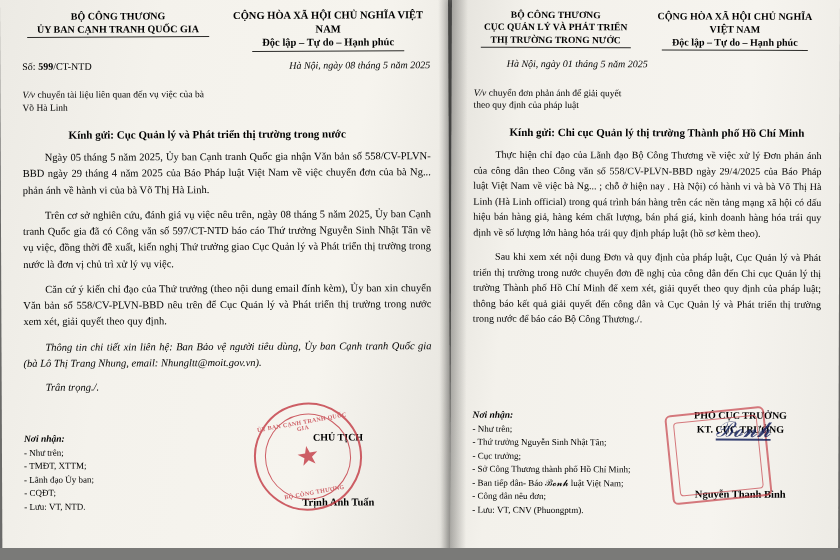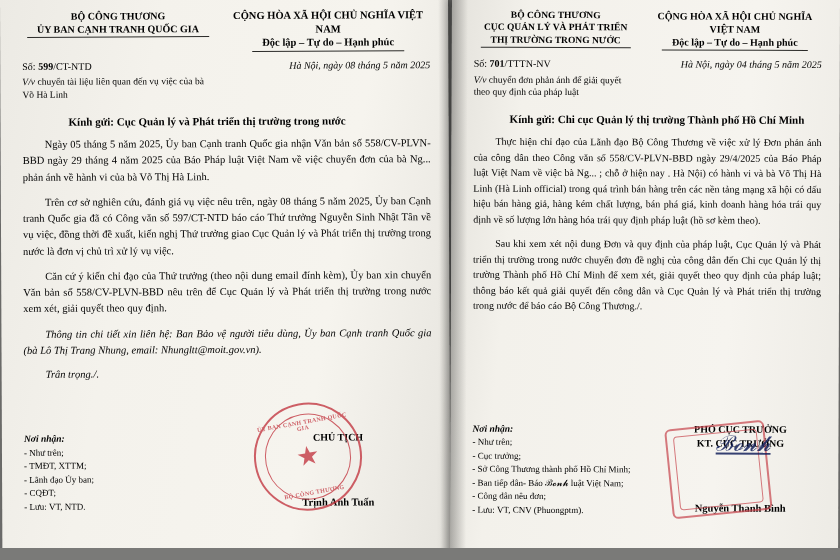--- a/index.html
+++ b/index.html
@@ -86,21 +86,21 @@
     font-size: 10px;
     line-height: 1.45;
   }
   .meta-row { display: flex; justify-content: space-between; }
   .meta-left { width: 47%; }
   .meta-right { width: 50%; text-align: right; font-style: italic; }
   .vv {
     font-size: 9.5px;
     line-height: 1.35;
     width: 47%;
-    margin-top: 2px;
+    margin-top: 15px;
   }
   
   .kg {
     margin-top: 14px;
     font-size: 11px;
     font-weight: bold;
     padding-left: 46px;
   }
   .kg-r { padding-left: 36px; }
   p.para {
@@ -275,41 +275,38 @@
           <div class="b t9"><span class="u-line">THỊ TRƯỜNG TRONG NƯỚC</span></div>
         </div>
         <div class="hdr-col hdr-right">
           <div class="b t10">CỘNG HÒA XÃ HỘI CHỦ NGHĨA VIỆT NAM</div>
           <div class="b t10"><span class="u-line">Độc lập – Tự do – Hạnh phúc</span></div>
         </div>
       </div>
 
       <div class="sub-meta">
         <div class="meta-row">
-          <div class="meta-left">
-            <span>Số:</span>
-            <span class="b">701</span><span>/TTTN-NV</span>
-          </div>
-          <div class="meta-right">Hà Nội, ngày 04 tháng  5 năm 2025</div>
+          <div class="meta-right">Hà Nội, ngày 01 tháng  5 năm 2025</div>
         </div>
         <div class="vv">
           <span class="ital">V/v</span>
           <span>chuyển đơn phản ánh để giải quyết theo quy định của pháp luật</span>
         </div>
       </div>
 
       <div class="kg kg-r">Kính gửi: Chi cục Quản lý thị trường Thành phố Hồ Chí Minh</div>
 
       <p class="para">Thực hiện chỉ đạo của Lãnh đạo Bộ Công Thương về việc xử lý Đơn phản ánh của công dân theo Công văn số 558/CV-PLVN-BBD ngày 29/4/2025 của Báo Pháp luật Việt Nam về việc bà Ng...                          ; chỗ ở hiện nay                                      . Hà Nội) có hành vi và bà Võ Thị Hà Linh (Hà Linh official) trong quá trình bán hàng trên các nền tảng mạng xã hội có dấu hiệu bán hàng giả, hàng kém chất lượng, bán phá giá, kinh doanh hàng hóa trái quy định về số lượng lớn hàng hóa trái quy định pháp luật (hồ sơ kèm theo).</p>
       <p class="para">Sau khi xem xét nội dung Đơn và quy định của pháp luật, Cục Quản lý và Phát triển thị trường trong nước chuyển đơn đề nghị của công dân đến Chi cục Quản lý thị trường Thành phố Hồ Chí Minh để xem xét, giải quyết theo quy định của pháp luật; thông báo kết quả giải quyết đến công dân và Cục Quản lý và Phát triển thị trường trong nước để báo cáo Bộ Công Thương./.</p>
 
       <div class="foot foot-r">
         <div class="noi-nhan">
           <div class="ttl">Nơi nhận:</div>
           <div>- Như trên;</div>
+          <div>- Thứ trưởng Nguyễn Sinh Nhật Tân;</div>
           <div>- Cục trưởng;</div>
           <div>- Sở Công Thương thành phố Hồ Chí Minh;</div>
           <div>- Ban tiếp dân- Báo ℬ𝓸𝓷𝓱 luật Việt Nam;</div>
           <div>- Công dân nêu đơn;</div>
           <div>- Lưu: VT, CNV (Phuongptm).</div>
         </div>
         <div class="sign">
           <div class="role">PHÓ CỤC TRƯỞNG</div>
           <div class="role">KT. CỤC TRƯỞNG</div>
           <div class="seal-rect"></div>

